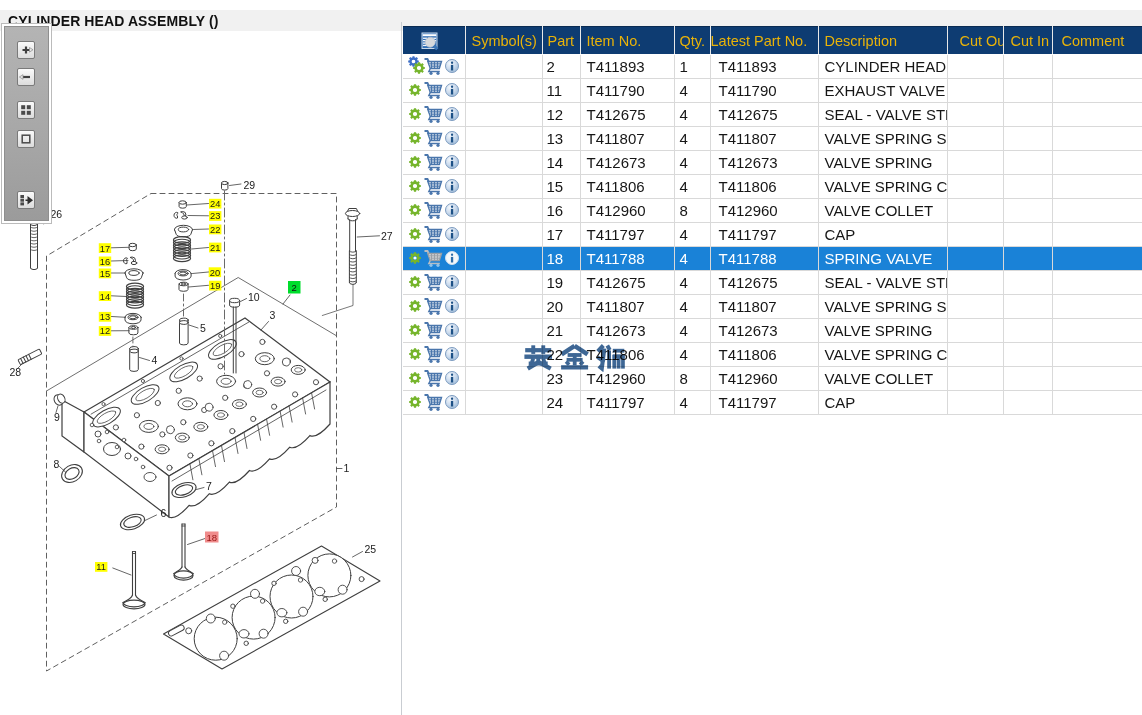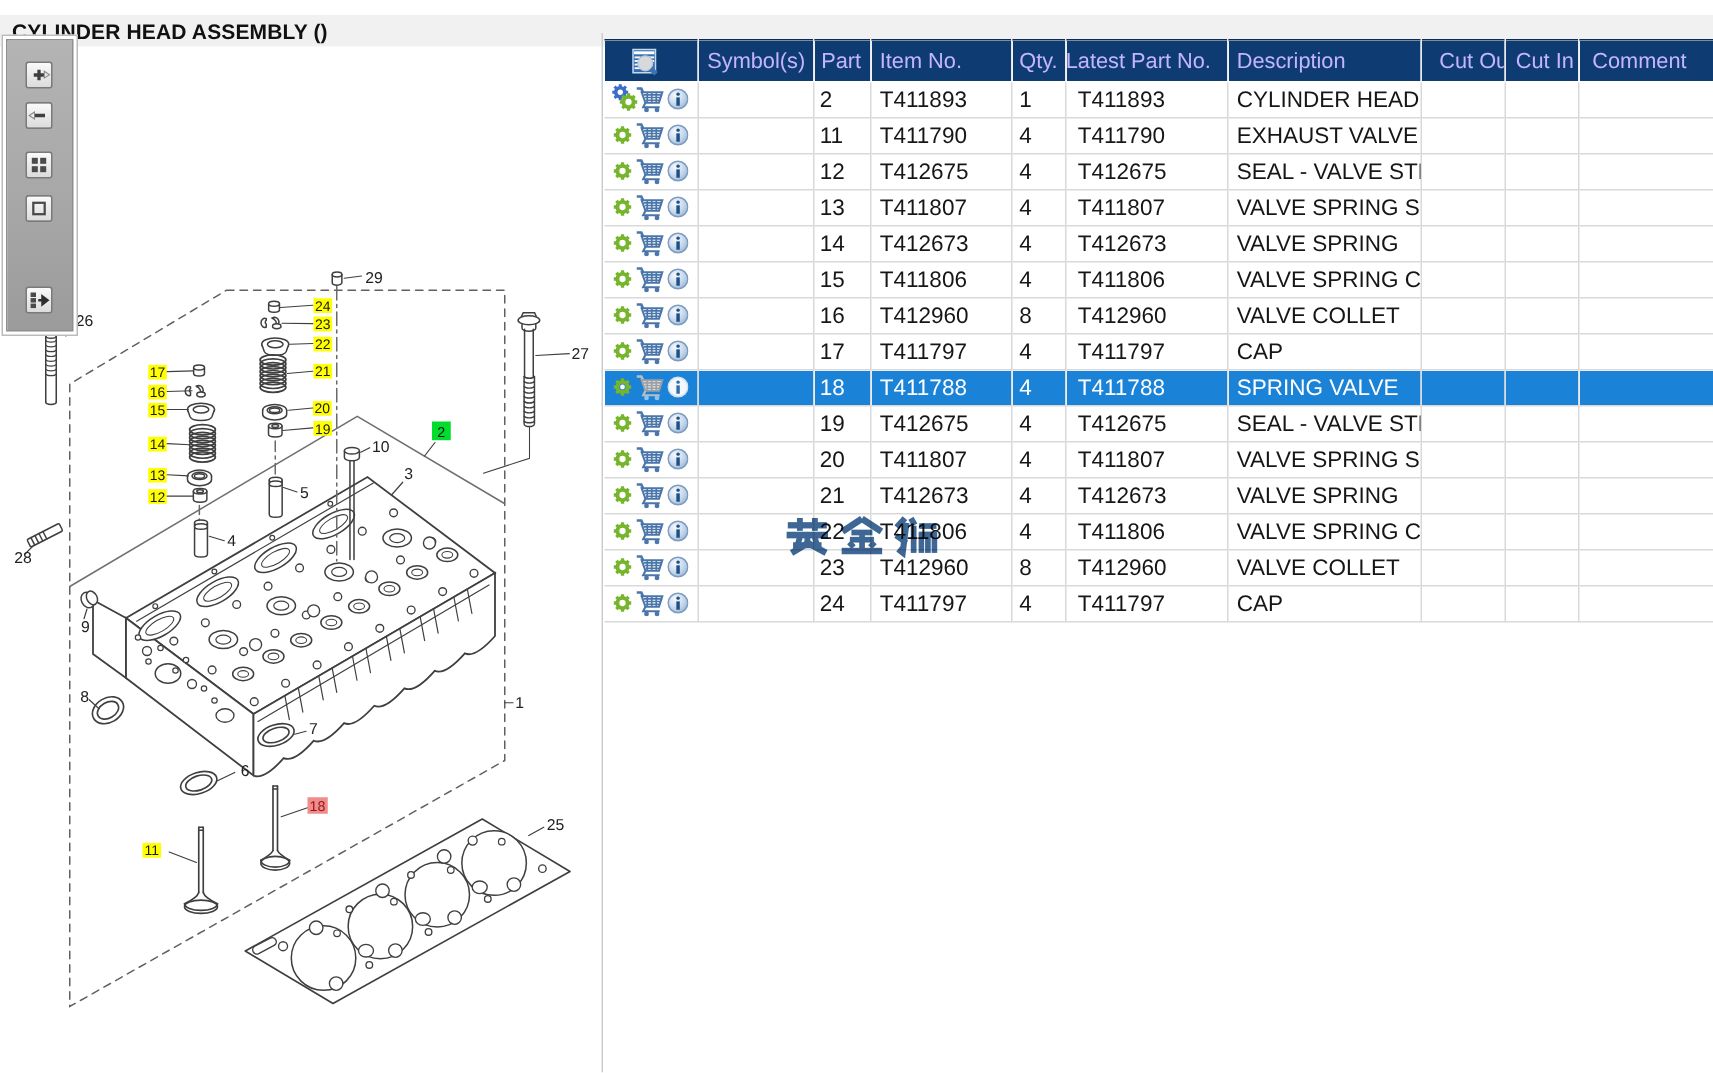--- a/index.html
+++ b/index.html
@@ -11,21 +11,21 @@
   
   #toolbar{position:absolute;left:1px;top:23px;width:49px;height:199px;background:#fff;border:1px solid #bbb;}
   #toolbar .inner{position:absolute;left:2px;top:2px;width:43px;height:193px;
      background:linear-gradient(180deg,#b4b4b4,#a6a6a6 60%,#9b9b9b);border:1px solid #8f8f8f;}
   .tbtn{position:absolute;left:15px;width:16px;height:16px;background:linear-gradient(180deg,#fafafa,#dcdcdc);
      border:1px solid #7a7a7a;border-radius:2px;}
   .tbtn svg{position:absolute;left:0;top:0;}
   
   #tablewrap{position:absolute;left:403px;top:26px;width:739px;}
   table{border-collapse:collapse;table-layout:fixed;width:739px;font-size:15px;color:#161616;}
-  th{background:#0e3c72;color:#c4b5fd;font-weight:normal;text-align:left;height:27px;font-size:14.5px;
+  th{background:#0e3c72;color:#eab308;font-weight:normal;text-align:left;height:27px;font-size:14.5px;
      border-right:1px solid #e8e8e8;border-top:1px solid #0a2b52;border-bottom:1px solid #fff;
      padding:0 0 0 6px;overflow:hidden;white-space:nowrap;}
   td{height:23px;line-height:23px;border-right:1px solid #d9d9d9;border-bottom:1px solid #d9d9d9;
      padding:0 0 0 6px;overflow:hidden;white-space:nowrap;vertical-align:middle;}
   td svg{display:block;margin-top:0px;}
   th svg{display:block;}
   tr.hl td{background:#1a82d7;color:#fff;}
   td.ic{padding:0 0 0 6px;}
 </style>
 </head>

